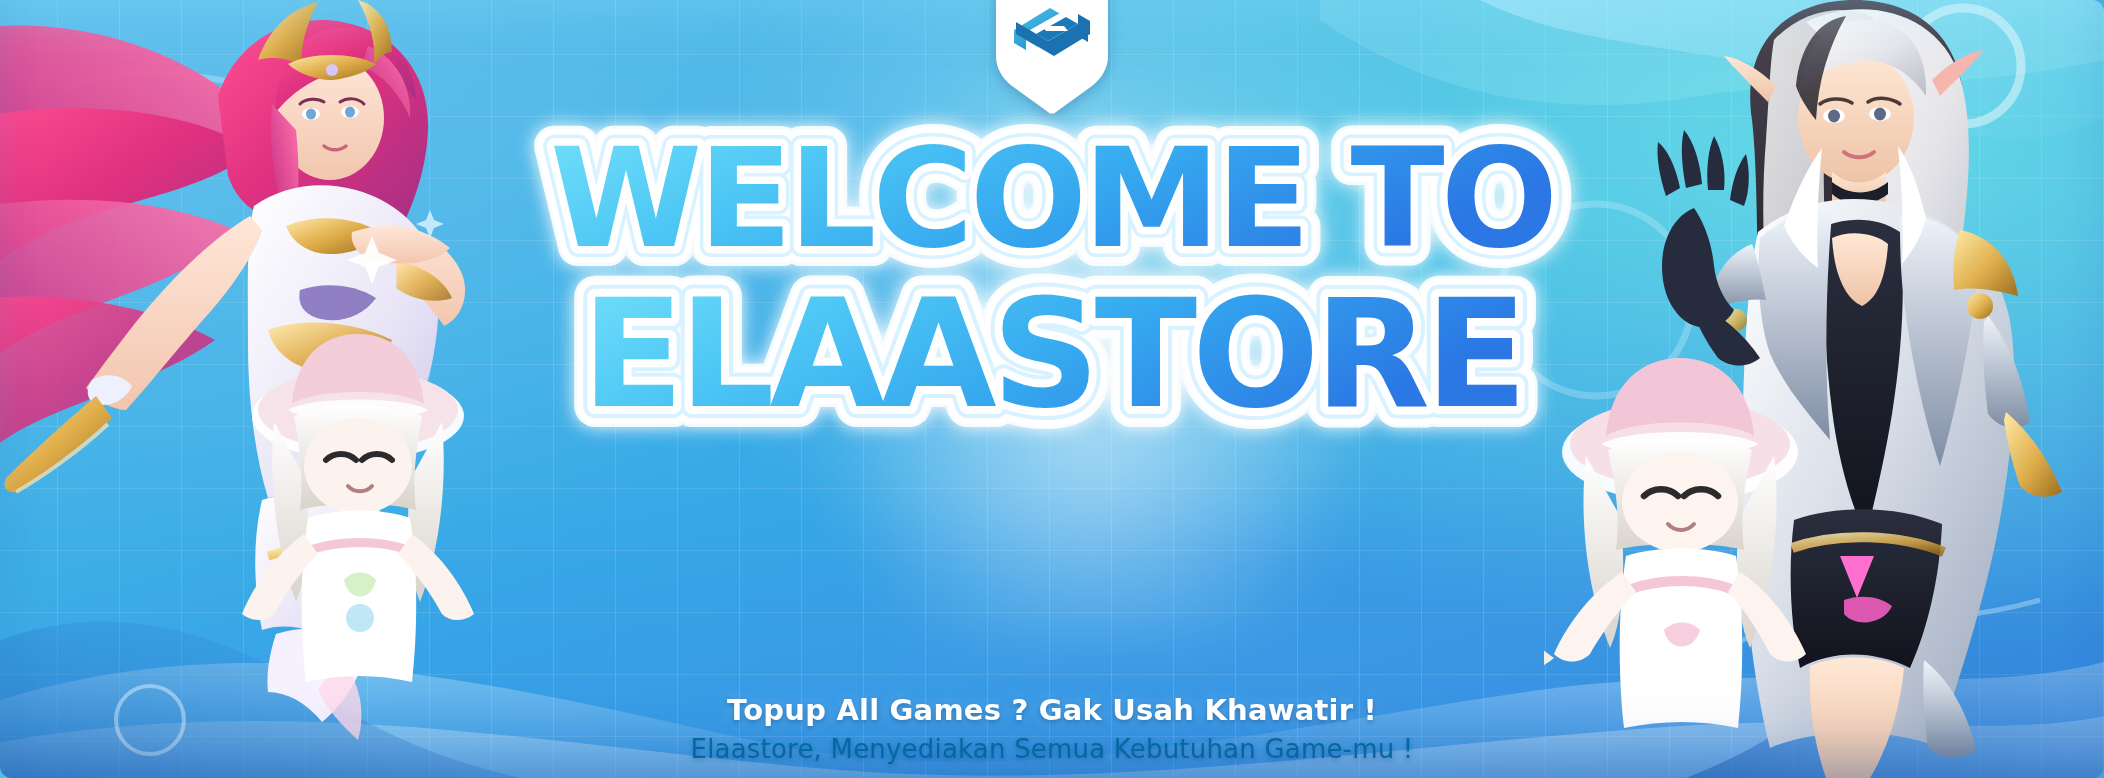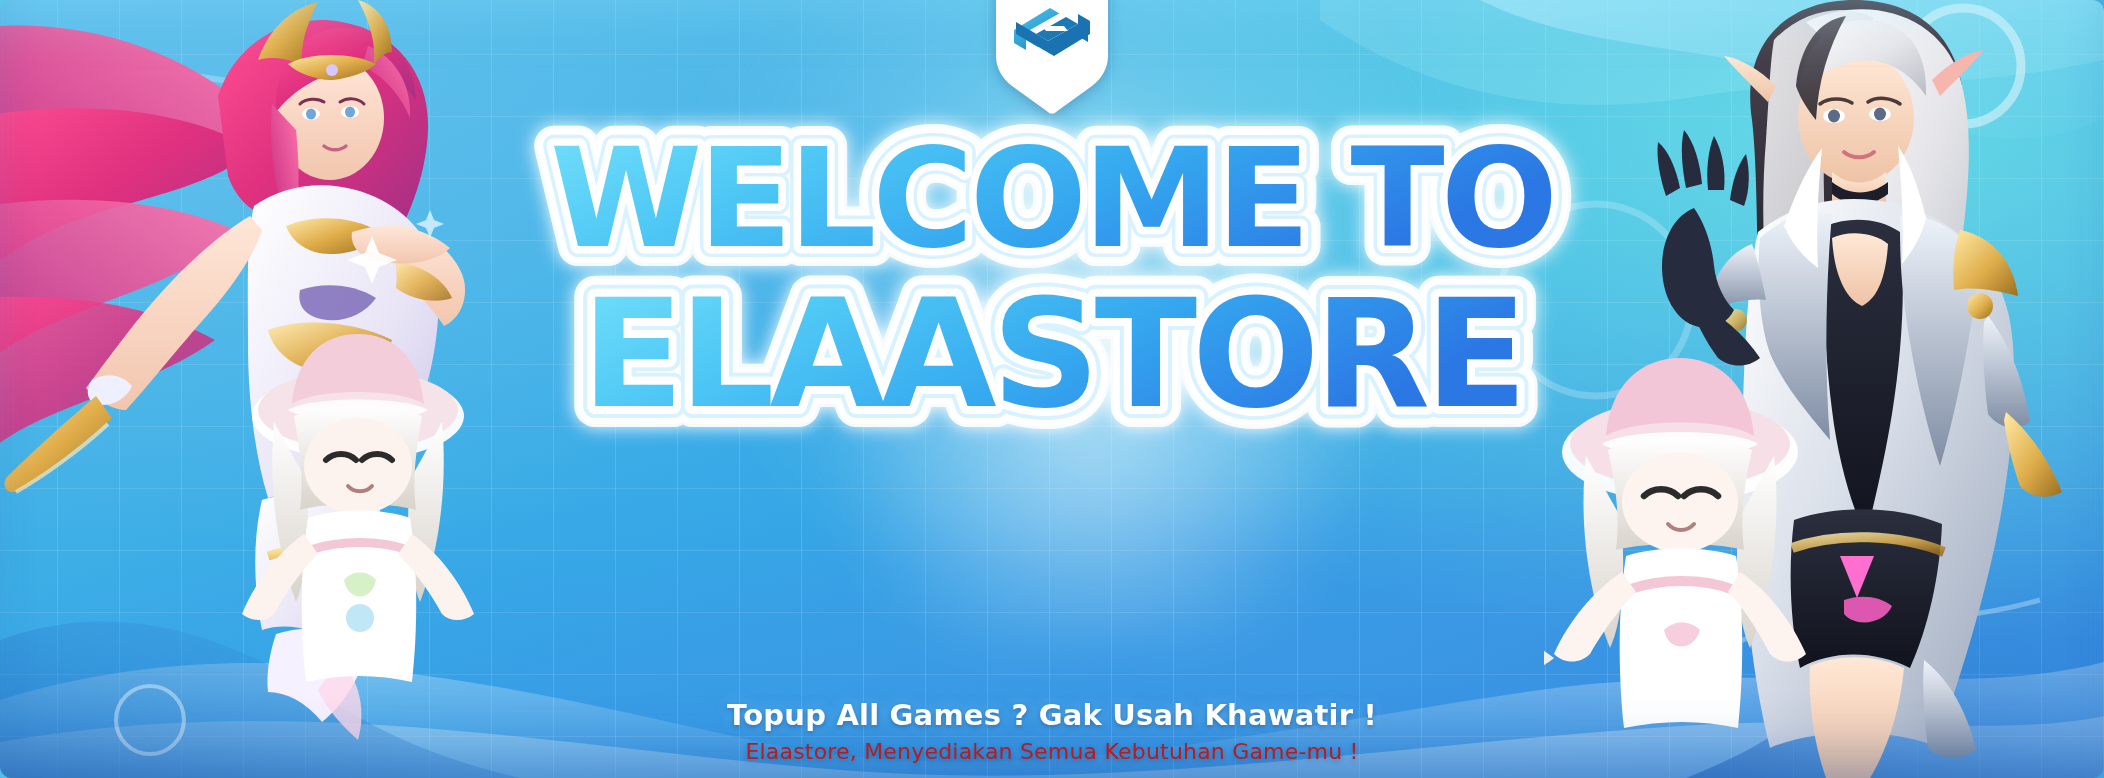--- a/index.html
+++ b/index.html
@@ -135,23 +135,23 @@
     font-family: "DejaVu Sans", sans-serif;
     font-size: 29px;
     font-weight: bold;
     color: #ffffff;
     letter-spacing: .2px;
     text-shadow: 0 2px 5px rgba(10,60,120,.45), 0 0 14px rgba(180,230,255,.35);
     margin-bottom: 7px;
   }
   .tag-sub {
     font-family: "DejaVu Sans", sans-serif;
-    font-size: 22px;
+    font-size: 26px;
     font-weight: normal;
-    color: #b91c1c;
+    color: #0369a1;
     letter-spacing: .2px;
     text-shadow: 0 2px 5px rgba(10,60,120,.40);
   }
 
   
   .edge-shade {
     position:absolute; inset:0;
     box-shadow: inset 0 -46px 64px -34px rgba(20,80,160,.45),
                 inset 0 44px 58px -40px rgba(150,230,255,.35);
     pointer-events:none;

